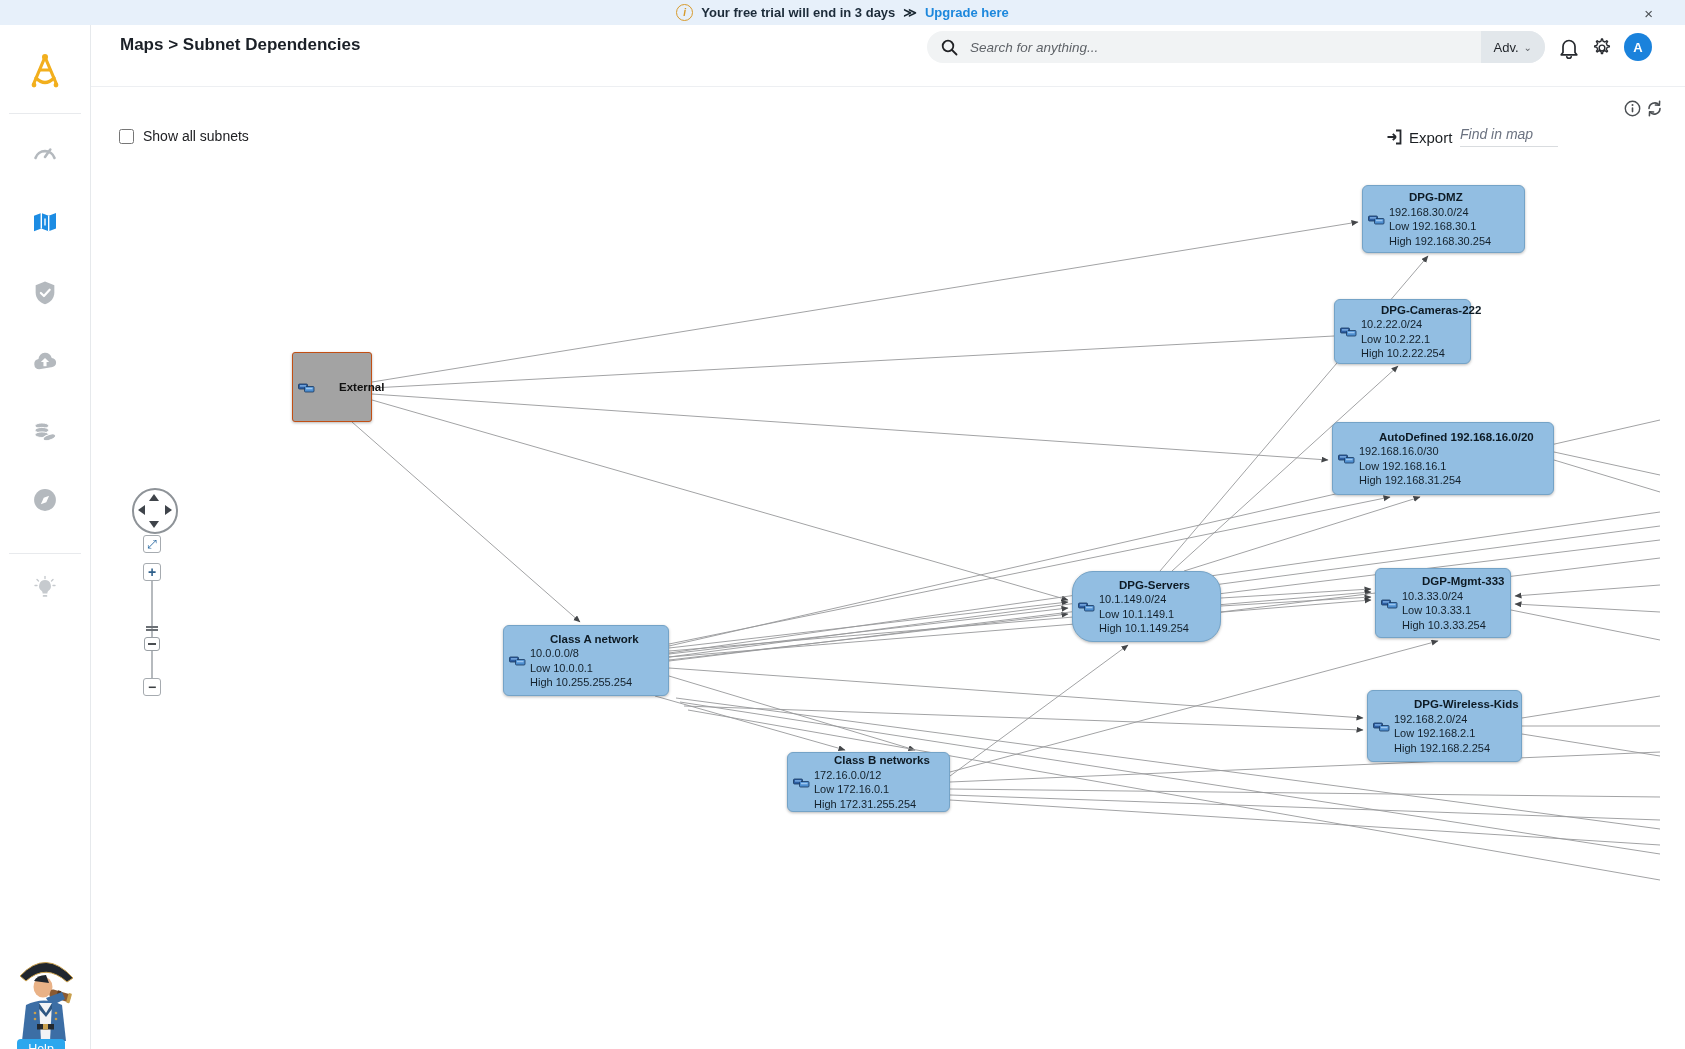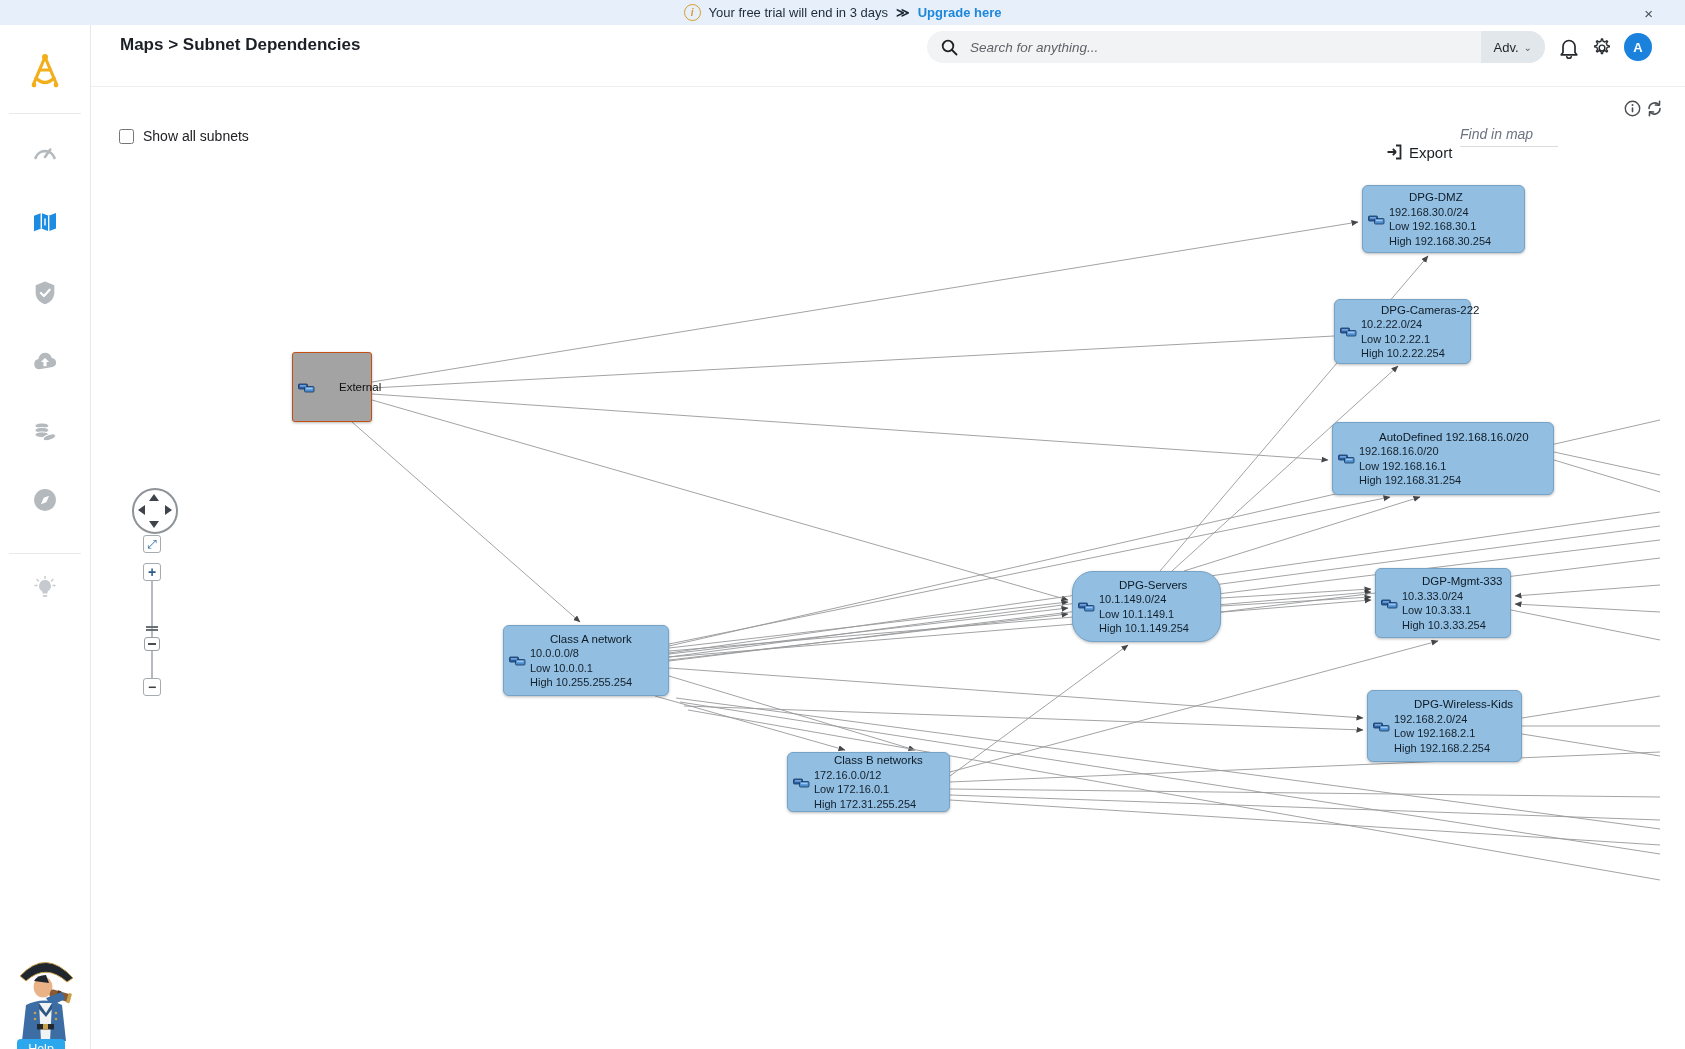--- a/index.html
+++ b/index.html
@@ -3,21 +3,21 @@
 <meta charset="utf-8">
 <style>
   html,body{margin:0;padding:0;}
   body{
     width:1685px;height:1049px;position:relative;overflow:hidden;
     background:#fff;font-family:"Liberation Sans",sans-serif;color:#202124;
   }
   
   .banner{position:absolute;top:0;left:0;width:1685px;height:25px;background:#E7F0FA;
     display:flex;align-items:center;justify-content:center;gap:8px;font-size:13px;color:#1C2B39;z-index:10;}
-  .banner-msg{font-weight:400;}
+  .banner-msg{font-weight:700;}
   .info-ring{width:15px;height:15px;border:1.5px solid #D79A2B;border-radius:50%;color:#D79A2B;
     font-size:10px;font-weight:700;font-style:italic;display:flex;align-items:center;justify-content:center;line-height:1;}
   .banner-chevrons{font-weight:700;color:#16242F;}
   .banner-link{color:#1C87DC;font-weight:700;cursor:pointer;}
   .banner-close{position:absolute;right:32px;top:50%;transform:translateY(-50%);
     font-size:15px;color:#4A4E52;cursor:pointer;line-height:1;}
   
   .sidebar{position:absolute;top:25px;left:0;width:90px;bottom:0;background:#fff;
     border-right:1px solid #E6E9EC;z-index:9;}
   .side-item{position:absolute;left:50%;transform:translate(-50%,-50%);cursor:pointer;line-height:0;}
@@ -40,21 +40,21 @@
   .hdr-icon{position:absolute;top:12px;cursor:pointer;line-height:0;}
   .avatar{position:absolute;left:1534px;top:8px;width:28px;height:28px;border-radius:50%;background:#1A82DC;
     color:#fff;font-size:13px;font-weight:700;display:flex;align-items:center;justify-content:center;cursor:pointer;}
   .content-edge{position:absolute;left:90px;top:86px;right:0;height:1px;background:#EDEFF2;z-index:2;}
   
   .show-subnets{position:absolute;left:119px;top:128px;display:flex;align-items:center;gap:9px;
     font-size:14px;color:#202124;z-index:6;}
   .show-subnets input{width:15px;height:15px;margin:0;cursor:pointer;}
   .map-corner{position:absolute;top:100px;cursor:pointer;line-height:0;z-index:6;}
   .export-btn{position:absolute;left:1386px;top:128px;display:flex;align-items:center;gap:6px;
-    font-size:15px;color:#1B1F23;cursor:pointer;z-index:6;margin-top:15px;}
+    font-size:15px;color:#1B1F23;cursor:pointer;z-index:6;}
   .find-input{position:absolute;left:1460px;top:124px;width:98px;border:none;border-bottom:1px solid #D9DCDF;
     outline:none;font-size:14px;padding:2px 0 4px 0;background:transparent;z-index:6;font-family:"Liberation Sans",sans-serif;}
   .find-input::placeholder{font-style:italic;color:#6B7280;}
   
   .pan-circle{position:absolute;left:132px;top:488px;width:42px;height:42px;border:2px solid #8E9398;
     border-radius:50%;background:#fff;z-index:6;cursor:pointer;}
   .tri{position:absolute;width:0;height:0;}
   .tri-up{left:15px;top:4px;border-left:5px solid transparent;border-right:5px solid transparent;border-bottom:7px solid #3F444A;}
   .tri-down{left:15px;bottom:4px;border-left:5px solid transparent;border-right:5px solid transparent;border-top:7px solid #3F444A;}
   .tri-left{top:15px;left:4px;border-top:5px solid transparent;border-bottom:5px solid transparent;border-right:7px solid #3F444A;}
@@ -72,21 +72,21 @@
   .zoom-handle span{display:block;width:8px;height:2px;background:#4A4E52;}
   
   .map-svg{position:absolute;left:0;top:0;z-index:1;}
   .edge{stroke:#98999B;stroke-width:1;opacity:.9;}
   #nodes{position:absolute;left:0;top:0;z-index:3;}
   .node{position:absolute;background:#92BEE2;border:1px solid #74A3C7;border-radius:6px;
     box-shadow:0 1px 3px rgba(0,0,0,.28);display:flex;align-items:center;box-sizing:border-box;
     padding:0 8px 0 5px;cursor:pointer;}
   .node-icon{flex:0 0 21px;line-height:0;}
   .node-text{font-size:11px;line-height:14.5px;color:#13202B;white-space:nowrap;}
-  .node-title{font-weight:400;font-size:11.5px;color:#0D1A24;padding-left:20px;}
+  .node-title{font-weight:700;font-size:11.5px;color:#0D1A24;padding-left:20px;}
   .node.external{background:#a3a3a3;border:1px solid #C24F14;border-radius:3px;}
   .node.external .node-title{color:#101010;}
 </style>
 </head>
 <body>
 
 <div class="banner">
   <span class="info-ring">i</span>
   <span class="banner-msg">Your free trial will end in 3 days</span>
   <span class="banner-chevrons">≫</span>
@@ -373,21 +373,21 @@
     <span class="node-icon">
       <svg width="17" height="13" viewBox="0 0 17 13">
         <rect x="0.5" y="3" width="9" height="5" rx="1" fill="#2E5FA3" stroke="#16365E" stroke-width="0.8"></rect>
         <rect x="6.5" y="5.5" width="9.5" height="5.5" rx="1" fill="#4E8FD0" stroke="#16365E" stroke-width="0.8"></rect>
         <rect x="2" y="4.2" width="6" height="1.4" fill="#7FB2E8"></rect>
         <rect x="8" y="6.8" width="6.5" height="1.5" fill="#9CC6F0"></rect>
       </svg>
     </span>
     <div class="node-text">
       <div class="node-title">AutoDefined 192.168.16.0/20</div>
-    <div>192.168.16.0/20</div>
+    <div>192.168.16.0/30</div>
         <div>Low 192.168.16.1</div>
         <div>High 192.168.31.254</div>
       </div>
   </div>
     <div class="node" style="left: 1072px; top: 571px; width: 149px; height: 71px; border-radius: 21px;">
     <span class="node-icon">
       <svg width="17" height="13" viewBox="0 0 17 13">
         <rect x="0.5" y="3" width="9" height="5" rx="1" fill="#2E5FA3" stroke="#16365E" stroke-width="0.8"></rect>
         <rect x="6.5" y="5.5" width="9.5" height="5.5" rx="1" fill="#4E8FD0" stroke="#16365E" stroke-width="0.8"></rect>
         <rect x="2" y="4.2" width="6" height="1.4" fill="#7FB2E8"></rect>

